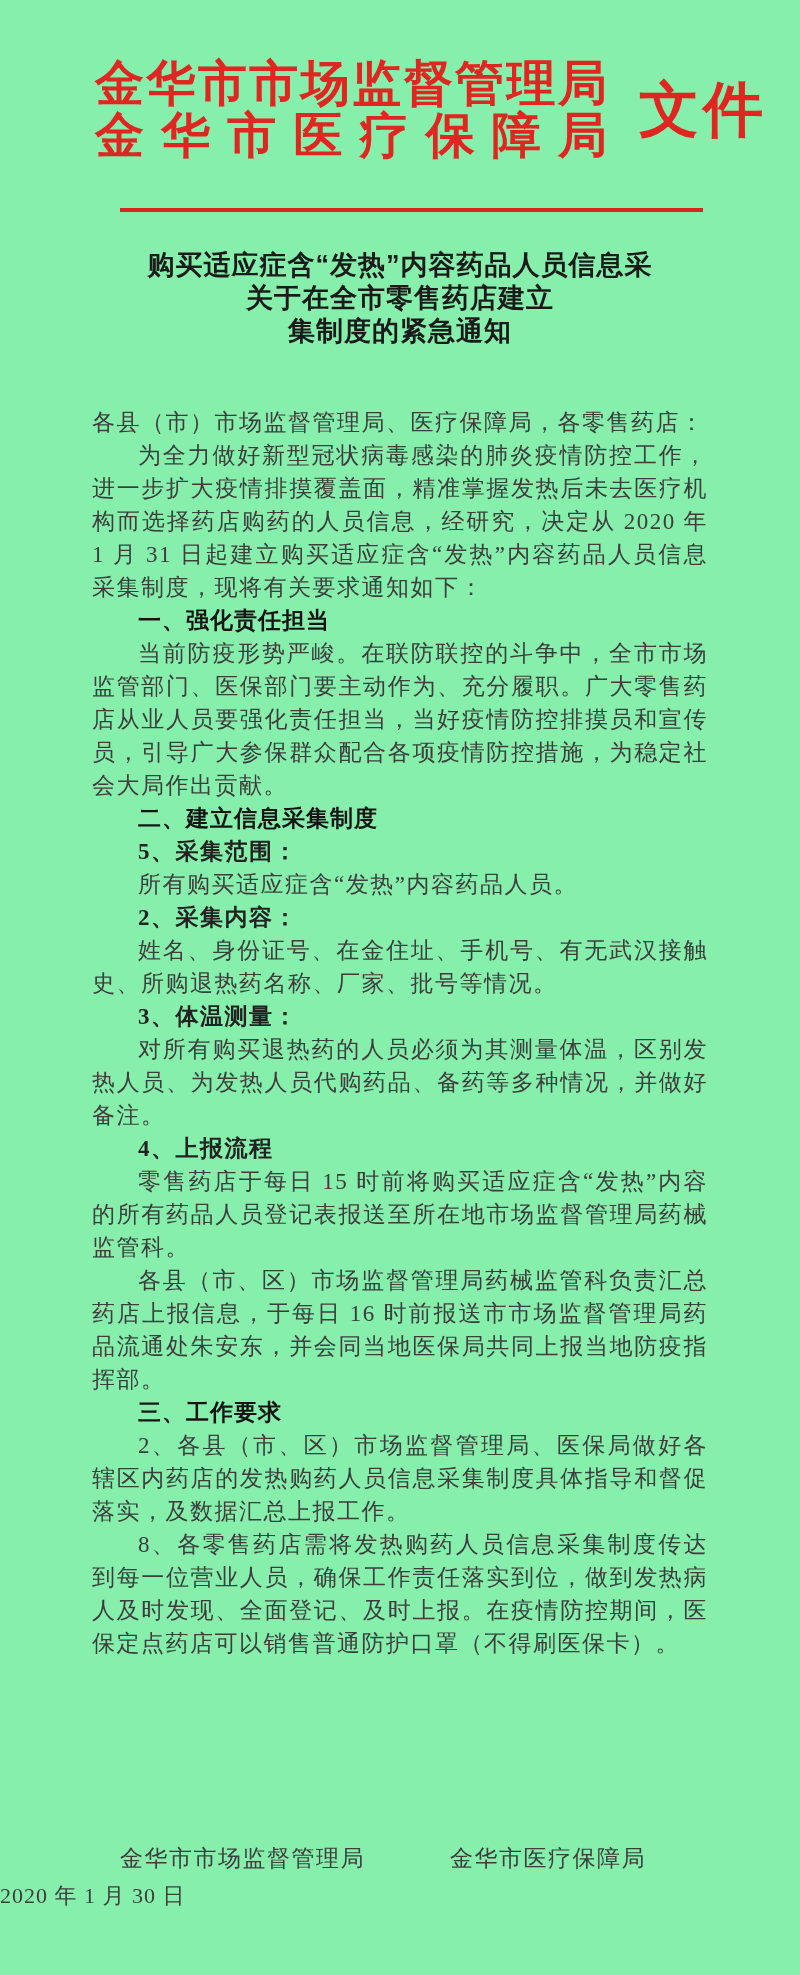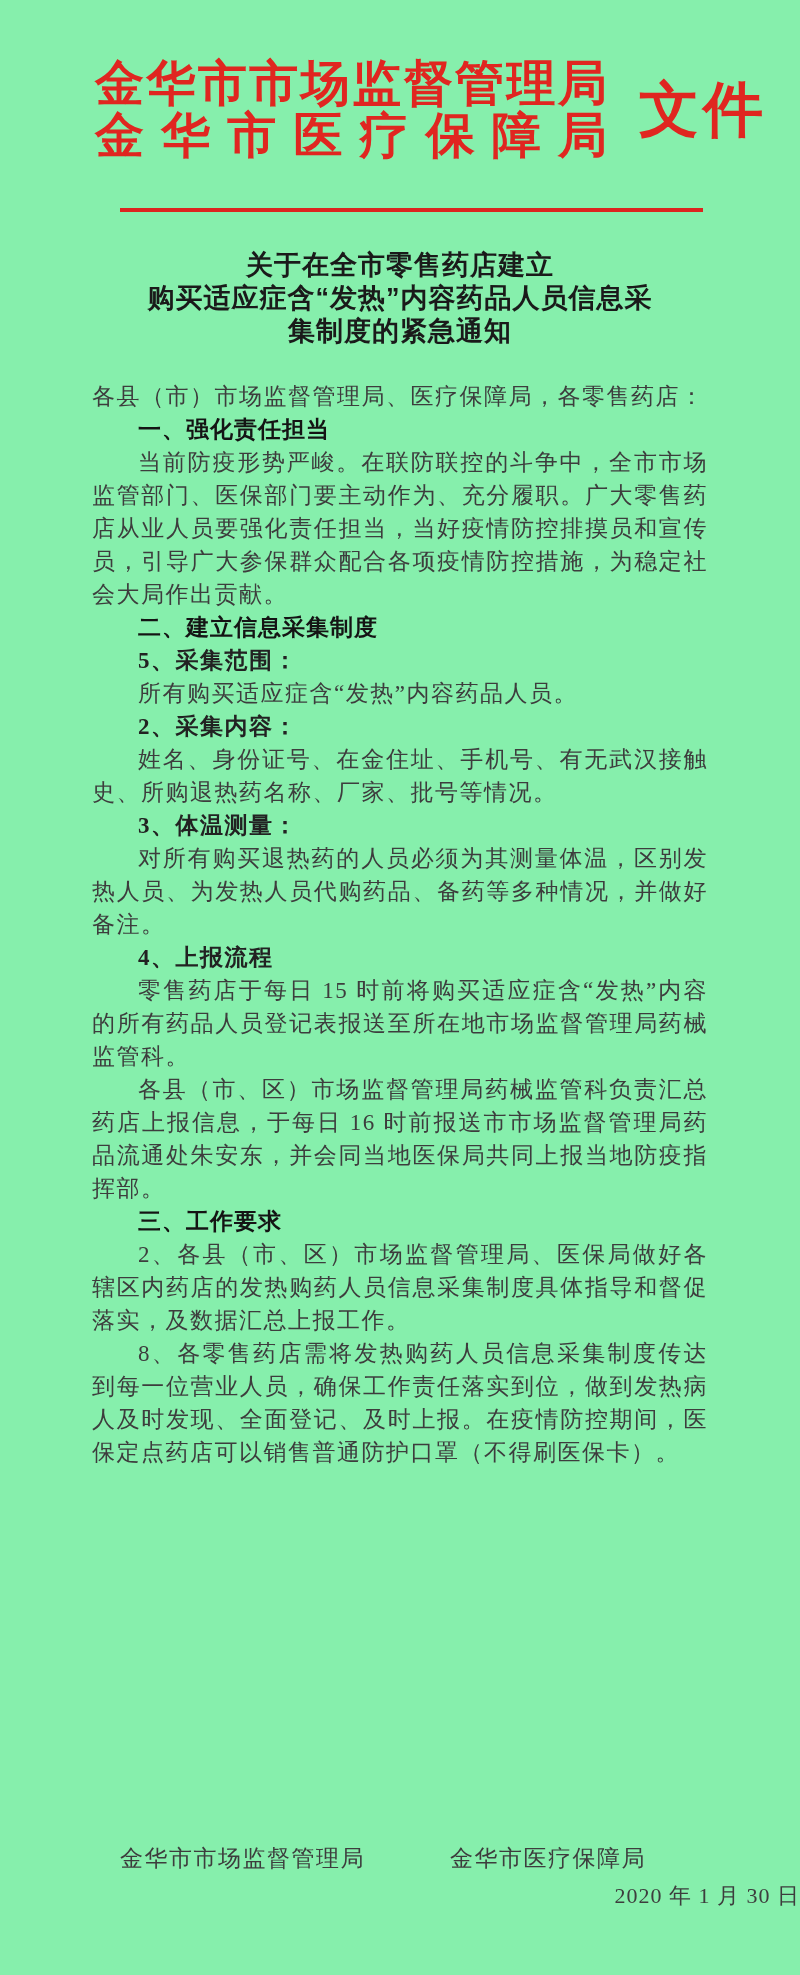--- a/index.html
+++ b/index.html
@@ -51,21 +51,21 @@
     font-family: "Liberation Sans", "DejaVu Sans", sans-serif;
     font-weight: bold;
     color: #1a1a1a;
     font-size: 27px;
     line-height: 33px;
     letter-spacing: 1px;
   }
 
   
   .doc-body {
-    position: absolute; top: 380px; left: 92px; width: 616px;
+    position: absolute; top: 406px; left: 92px; width: 616px;
     color: #3d3d3d;
     font-size: 23px;
     line-height: 33px;
     letter-spacing: 1.5px;
     text-align: justify;
     text-justify: inter-ideograph;
   }
   .doc-body p { margin: 0; padding: 0; text-indent: 2em; }
   .doc-body p.salutation { text-indent: 0; }
   .doc-body p.h1 {
@@ -99,21 +99,21 @@
     box-sizing: border-box;
     color: #3d3d3d;
     font-size: 23px;
     letter-spacing: 1.5px;
     white-space: nowrap;
   }
 
   
   .doc-date {
     position: absolute; top: 1881px; left: 0; width: 800px;
-    text-align: right;
+    text-align: left;
     color: #3d3d3d;
     font-size: 22px;
     letter-spacing: 1px;
   }
 </style>
 </head>
 <body>
 
 <div class="page">
 
@@ -121,27 +121,28 @@
     <div class="agency-block">
       <div class="agency-line">金华市市场监督管理局</div>
       <div class="agency-line">金华市医疗保障局</div>
     </div>
     <div class="doc-type">文件</div>
   </div>
 
   <div class="red-divider"></div>
 
   <div class="doc-title">
+    <div>购买适应症含“发热”内容药品人员信息采</div>
     <div>关于在全市零售药店建立</div>
-    <div>购买适应症含“发热”内容药品人员信息采</div>
     <div>集制度的紧急通知</div>
   </div>
 
   <div class="doc-body" id="doc-body">
       <p class="salutation">各县（市）市场监督管理局、医疗保障局，各零售药店：</p>
+      <p class="">为全力做好新型冠状病毒感染的肺炎疫情防控工作，进一步扩大疫情排摸覆盖面，精准掌握发热后未去医疗机构而选择药店购药的人员信息，经研究，决定从 2020 年 1 月 31 日起建立购买适应症含“发热”内容药品人员信息采集制度，现将有关要求通知如下：</p>
       <p class="h1">一、强化责任担当</p>
       <p class="">当前防疫形势严峻。在联防联控的斗争中，全市市场监管部门、医保部门要主动作为、充分履职。广大零售药店从业人员要强化责任担当，当好疫情防控排摸员和宣传员，引导广大参保群众配合各项疫情防控措施，为稳定社会大局作出贡献。</p>
       <p class="h1">二、建立信息采集制度</p>
       <p class="h2">5、采集范围：</p>
       <p class="">所有购买适应症含“发热”内容药品人员。</p>
       <p class="h2">2、采集内容：</p>
       <p class="">姓名、身份证号、在金住址、手机号、有无武汉接触史、所购退热药名称、厂家、批号等情况。</p>
       <p class="h2">3、体温测量：</p>
       <p class="">对所有购买退热药的人员必须为其测量体温，区别发热人员、为发热人员代购药品、备药等多种情况，并做好备注。</p>
       <p class="h2">4、上报流程</p>

